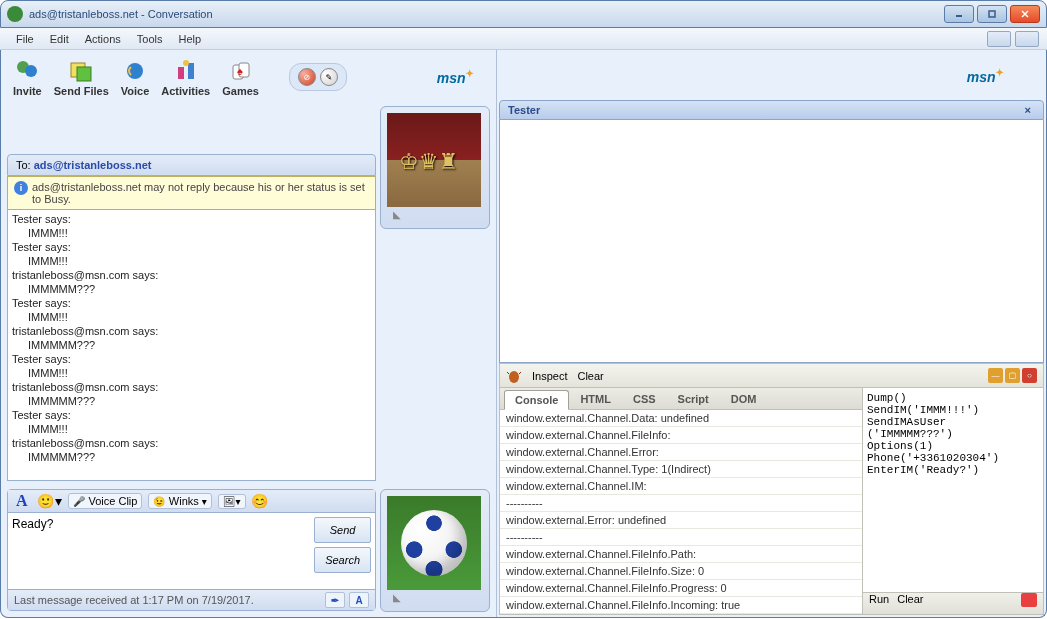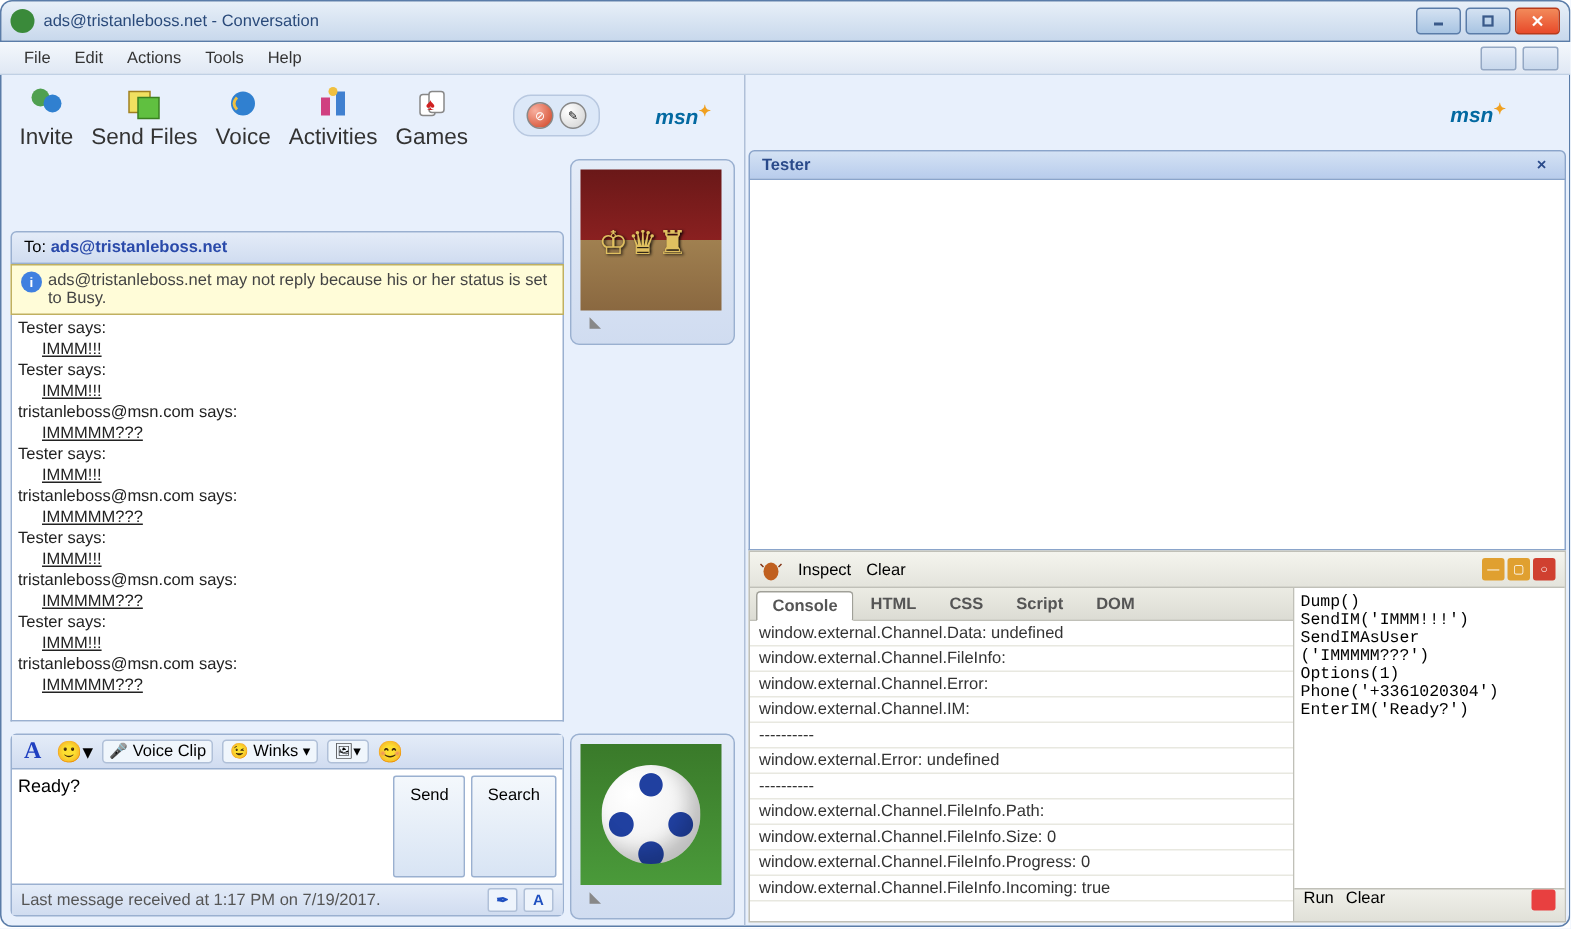--- a/index.html
+++ b/index.html
@@ -23,52 +23,52 @@
 
 
 .content { display: flex; height: 568px; border: 1px solid #5a7ca8; border-top: none; border-radius: 0 0 8px 8px; background: #e8f0fc; }
 
 
 .left-pane { width: 495px; display: flex; flex-direction: column; padding: 2px; }
 .toolbar-row { height: 50px; display: flex; align-items: center; background: #e8f0fc; position: relative; }
 .tb-group { display: flex; gap: 0; padding: 2px 4px; }
 .tb-btn { display: flex; flex-direction: column; align-items: center; padding: 2px 6px; }
 .tb-btn .tb-icon { width: 28px; height: 28px; }
-.tb-btn .tb-label { font-size: 15px; color: #333; }
+.tb-btn .tb-label { font-size: 11px; color: #333; font-weight: bold; }
 .msn-logo { margin-left: auto; padding-right: 20px; font-weight: bold; font-style: italic; color: #0369a1; font-size: 14px; }
 .msn-logo::after { content: "✦"; color: #f0a020; font-style: normal; font-size: 10px; vertical-align: super; }
 .round-btns { display: flex; gap: 4px; margin-left: 20px; padding: 4px 8px; background: #dce8f8; border: 1px solid #b8c8e0; border-radius: 12px; }
 .round-btn { width: 18px; height: 18px; border-radius: 50%; border: 1px solid #888; background: radial-gradient(circle at 30% 30%, #fff, #d0d0d0); display: flex; align-items: center; justify-content: center; font-size: 8px; }
 .round-btn.red { background: radial-gradient(circle at 30% 30%, #f8b0a0, #d04020); color: #fff; }
 
 .conv-row { display: flex; flex: 1; gap: 4px; padding: 4px; min-height: 0; }
 .conv-col { flex: 1; display: flex; flex-direction: column; min-height: 0; }
 .to-row { background: linear-gradient(to bottom, #e4ecf8, #d0dcf0); border: 1px solid #9ab0d0; border-radius: 4px 4px 0 0; padding: 4px 8px; font-size: 11px; margin-top: 48px; }
 .to-row .email { color: #2a4aaa; font-weight: bold; }
 .info-banner { background: #fffcd8; border: 1px solid #c0b060; padding: 4px 6px; display: flex; align-items: flex-start; gap: 4px; font-size: 11px; color: #444; }
 .info-banner .bullet { width: 14px; height: 14px; background: #4080e0; border-radius: 50%; color: #fff; font-size: 9px; display: flex; align-items: center; justify-content: center; font-weight: bold; flex-shrink: 0; }
 .msg-area { flex: 1; background: #fff; border: 1px solid #9ab0d0; border-top: none; overflow-y: scroll; padding: 2px 4px; font-size: 11px; color: #222; }
 .msg-line { padding: 1px 0; }
-.msg-indent { padding-left: 16px; text-decoration: underline; }
+.msg-indent { padding-left: 16px; }
 
 .avatar-col { width: 110px; display: flex; flex-direction: column; gap: 4px; }
 .avatar-frame { background: linear-gradient(to bottom, #e4ecf8, #d0dcf0); border: 1px solid #9ab0d0; border-radius: 6px; padding: 6px; }
 .avatar-img { width: 94px; height: 94px; }
 .avatar-chess { background: linear-gradient(to bottom, #6a1818 0%, #8a2020 50%, #a08050 50%, #8a6840 100%); position: relative; }
 .avatar-chess::before { content: "♔♛♜"; position: absolute; top: 36px; left: 12px; color: #e0c060; font-size: 22px; text-shadow: 1px 1px 2px #000; }
 .avatar-ball { background: linear-gradient(to bottom, #3a7a2a, #4a9a3a); display: flex; align-items: center; justify-content: center; }
 .avatar-ball::after { content: ""; width: 66px; height: 66px; border-radius: 50%; background: radial-gradient(circle at 30% 30%, #fff, #e8e8e8); box-shadow: inset -8px -8px 12px rgba(0,0,0,.2); background-image: radial-gradient(circle at 50% 20%, #2040a0 12%, transparent 13%), radial-gradient(circle at 20% 60%, #2040a0 12%, transparent 13%), radial-gradient(circle at 80% 60%, #2040a0 12%, transparent 13%), radial-gradient(circle at 50% 90%, #2040a0 12%, transparent 13%), radial-gradient(circle at 30% 30%, #fff, #e8e8e8); }
 .avatar-foot { padding: 2px 6px; font-size: 10px; color: #888; }
 
 .compose-row { display: flex; gap: 4px; padding: 4px; height: 130px; }
 .compose-col { flex: 1; display: flex; flex-direction: column; border: 1px solid #9ab0d0; border-radius: 4px; background: #fff; }
 .compose-tb { background: linear-gradient(to bottom, #e4ecf8, #d0dcf0); border-bottom: 1px solid #9ab0d0; padding: 2px 4px; display: flex; align-items: center; gap: 6px; }
 .compose-body { flex: 1; display: flex; }
 .compose-text { flex: 1; padding: 4px; font-size: 12px; color: #000; border: none; }
-.compose-actions { display: flex; flex-direction: row; gap: 4px; padding: 4px; }
+.compose-actions { display: flex; flex-direction: column; gap: 4px; padding: 4px; font-style: italic; }
 .action-btn { padding: 6px 10px; background: linear-gradient(to bottom, #f4f8fc, #d8e4f4); border: 1px solid #9ab0d0; border-radius: 2px; text-align: center; }
 .compose-foot { background: linear-gradient(to bottom, #e4ecf8, #d0dcf0); border-top: 1px solid #9ab0d0; padding: 2px 6px; font-size: 10px; color: #555; display: flex; align-items: center; }
 .compose-foot .foot-icons { margin-left: auto; display: flex; gap: 4px; }
 .foot-icon { width: 20px; height: 16px; background: #eef4fc; border: 1px solid #b0c0d8; border-radius: 2px; display: flex; align-items: center; justify-content: center; font-size: 10px; font-weight: bold; color: #2050c0; }
 
 
 .right-pane { flex: 1; display: flex; flex-direction: column; padding: 2px; border-left: 1px solid #b0c0d8; }
 .right-header { height: 48px; display: flex; align-items: center; padding: 0 20px; }
 .right-panel-title { background: linear-gradient(to bottom, #d4e2f4, #b8ccec); border: 1px solid #8aa4ca; border-radius: 4px 4px 0 0; padding: 3px 8px; color: #2a4a8a; font-weight: bold; display: flex; align-items: center; }
 .right-panel-title .x { margin-left: auto; font-weight: bold; color: #2a4a8a; padding: 0 4px; }
@@ -287,20 +287,21 @@
             <div class="fb-tab active">Console</div>
             <div class="fb-tab">HTML</div>
             <div class="fb-tab">CSS</div>
             <div class="fb-tab">Script</div>
             <div class="fb-tab">DOM</div>
           </div>
           <div class="fb-console">
             <div class="fb-row">window.external.Channel.Data: undefined</div>
             <div class="fb-row">window.external.Channel.FileInfo:</div>
             <div class="fb-row">window.external.Channel.Error:</div>
+            <div class="fb-row">window.external.Channel.Type: 1(Indirect)</div>
             <div class="fb-row">window.external.Channel.IM:</div>
             <div class="fb-row">----------</div>
             <div class="fb-row">window.external.Error: undefined</div>
             <div class="fb-row">----------</div>
             <div class="fb-row">window.external.Channel.FileInfo.Path:</div>
             <div class="fb-row">window.external.Channel.FileInfo.Size: 0</div>
             <div class="fb-row">window.external.Channel.FileInfo.Progress: 0</div>
             <div class="fb-row">window.external.Channel.FileInfo.Incoming: true</div>
           </div>
         </div>

